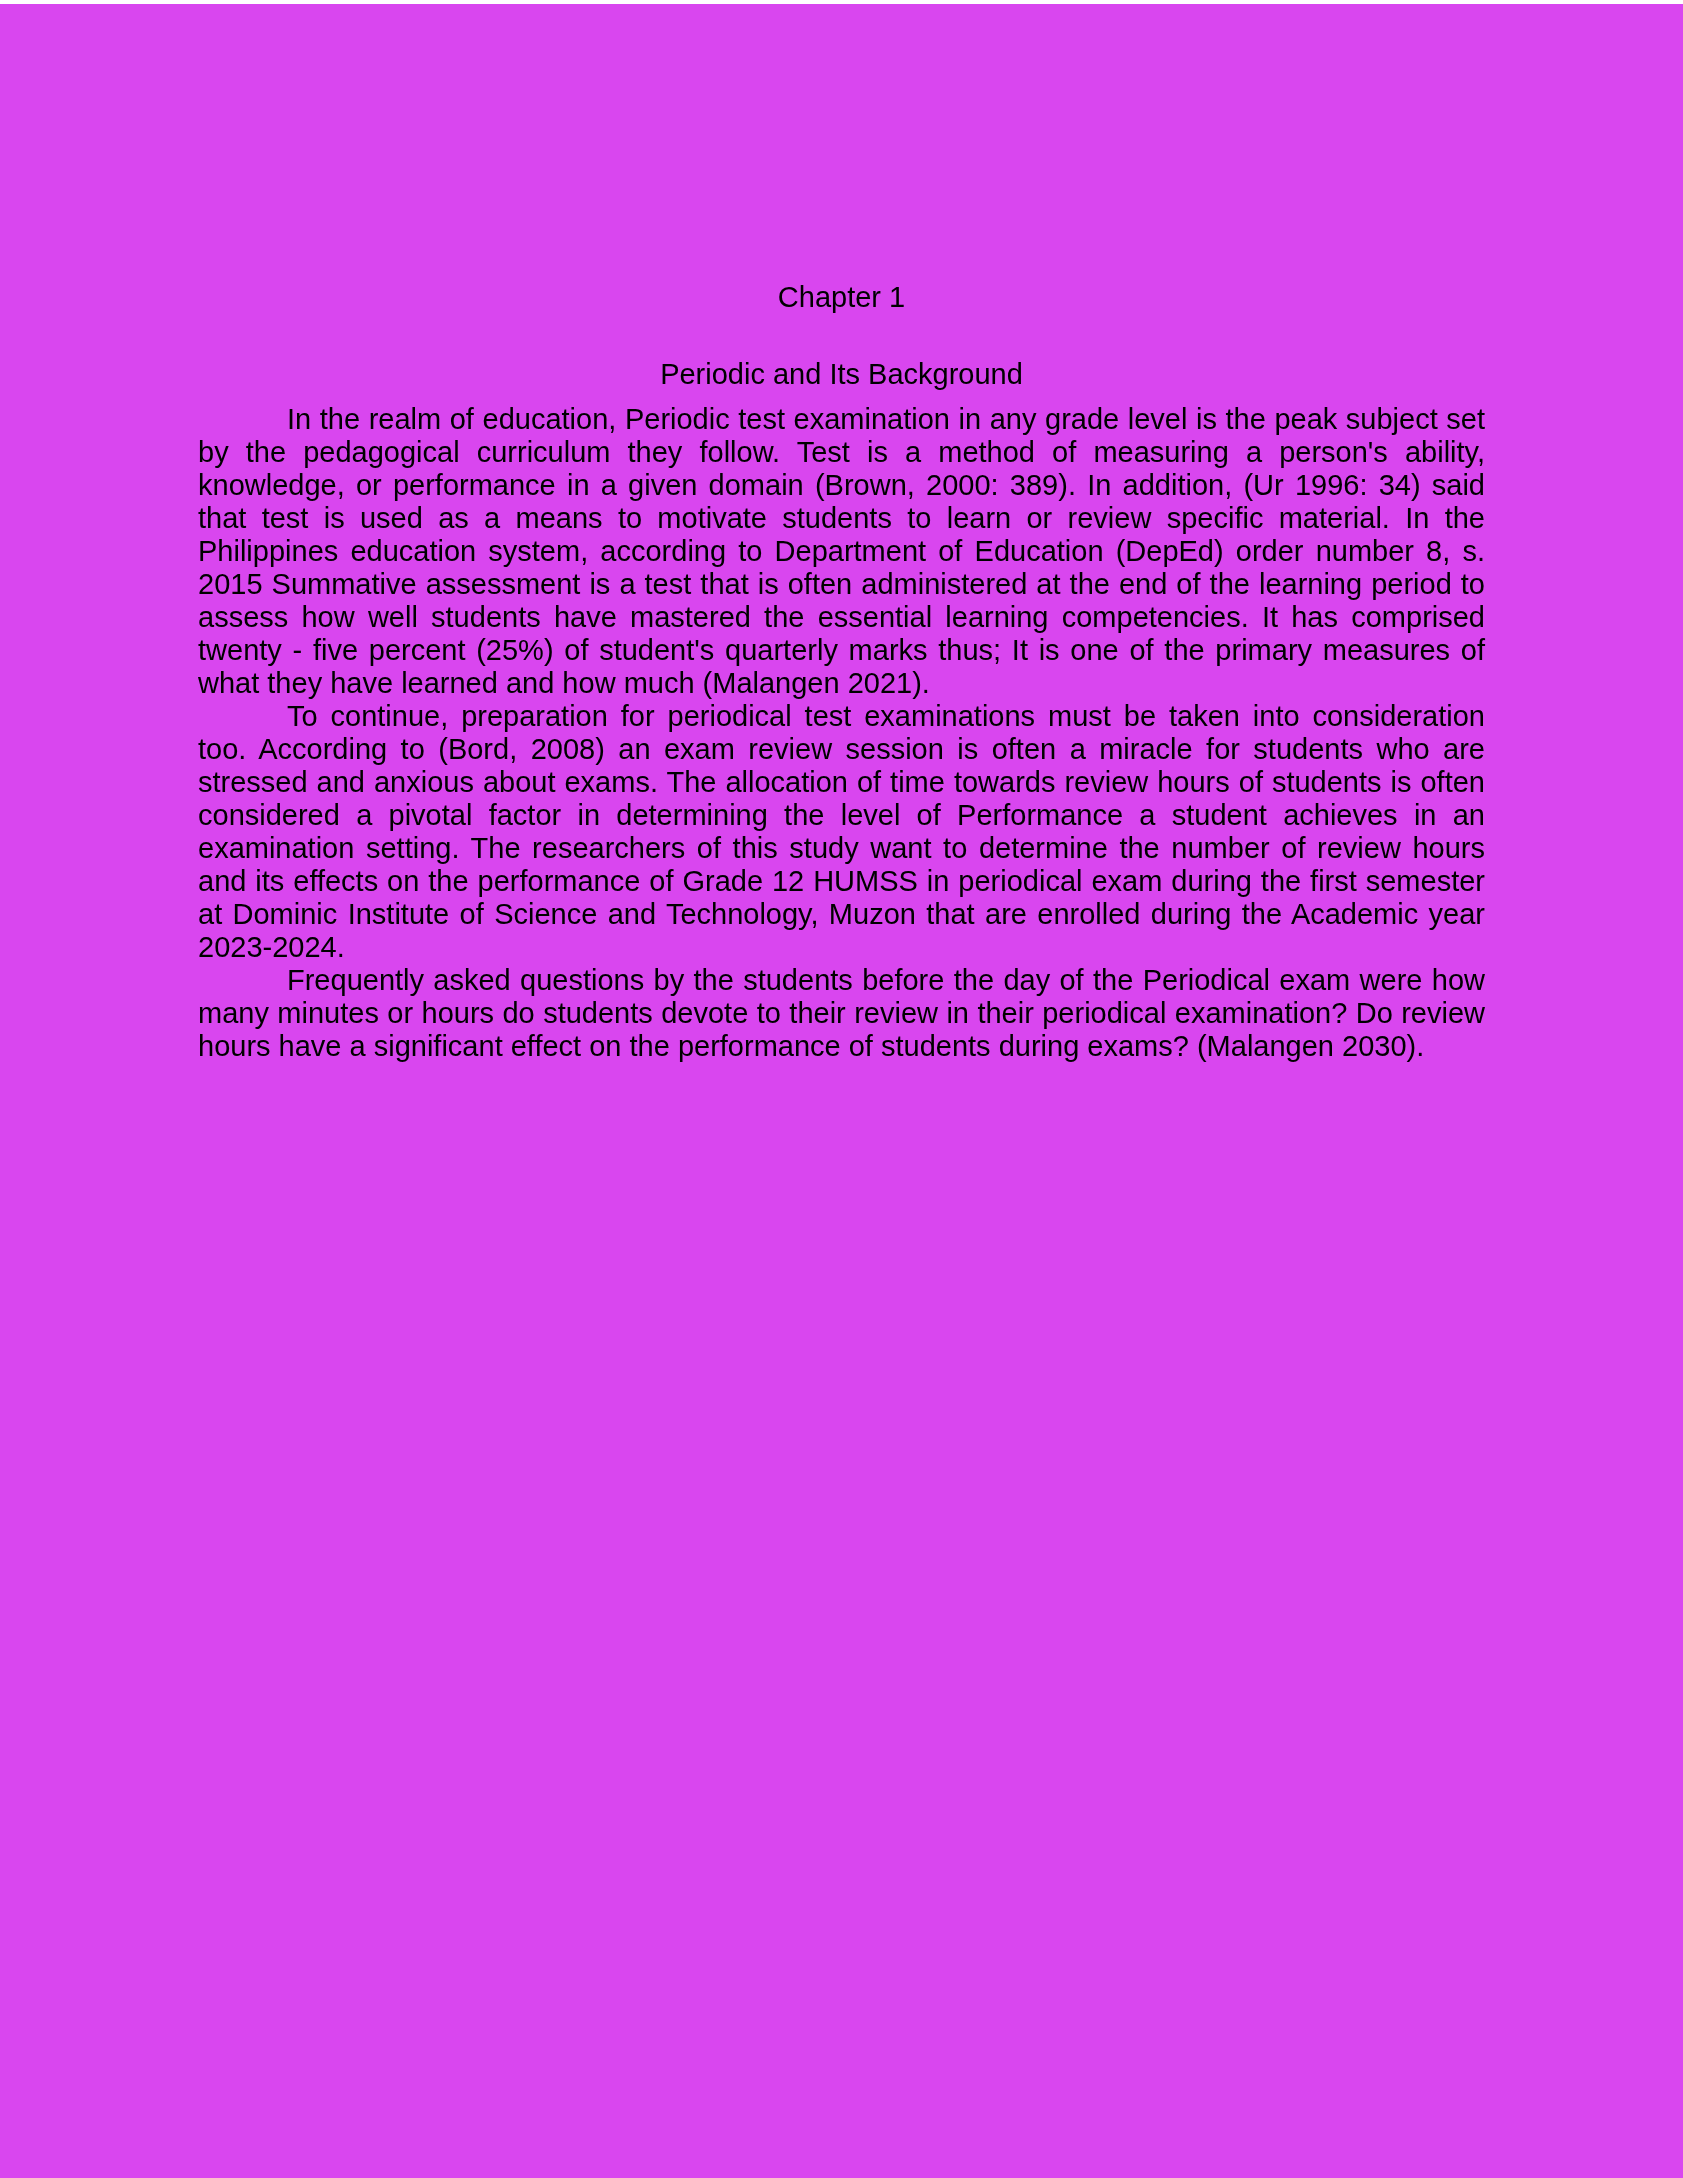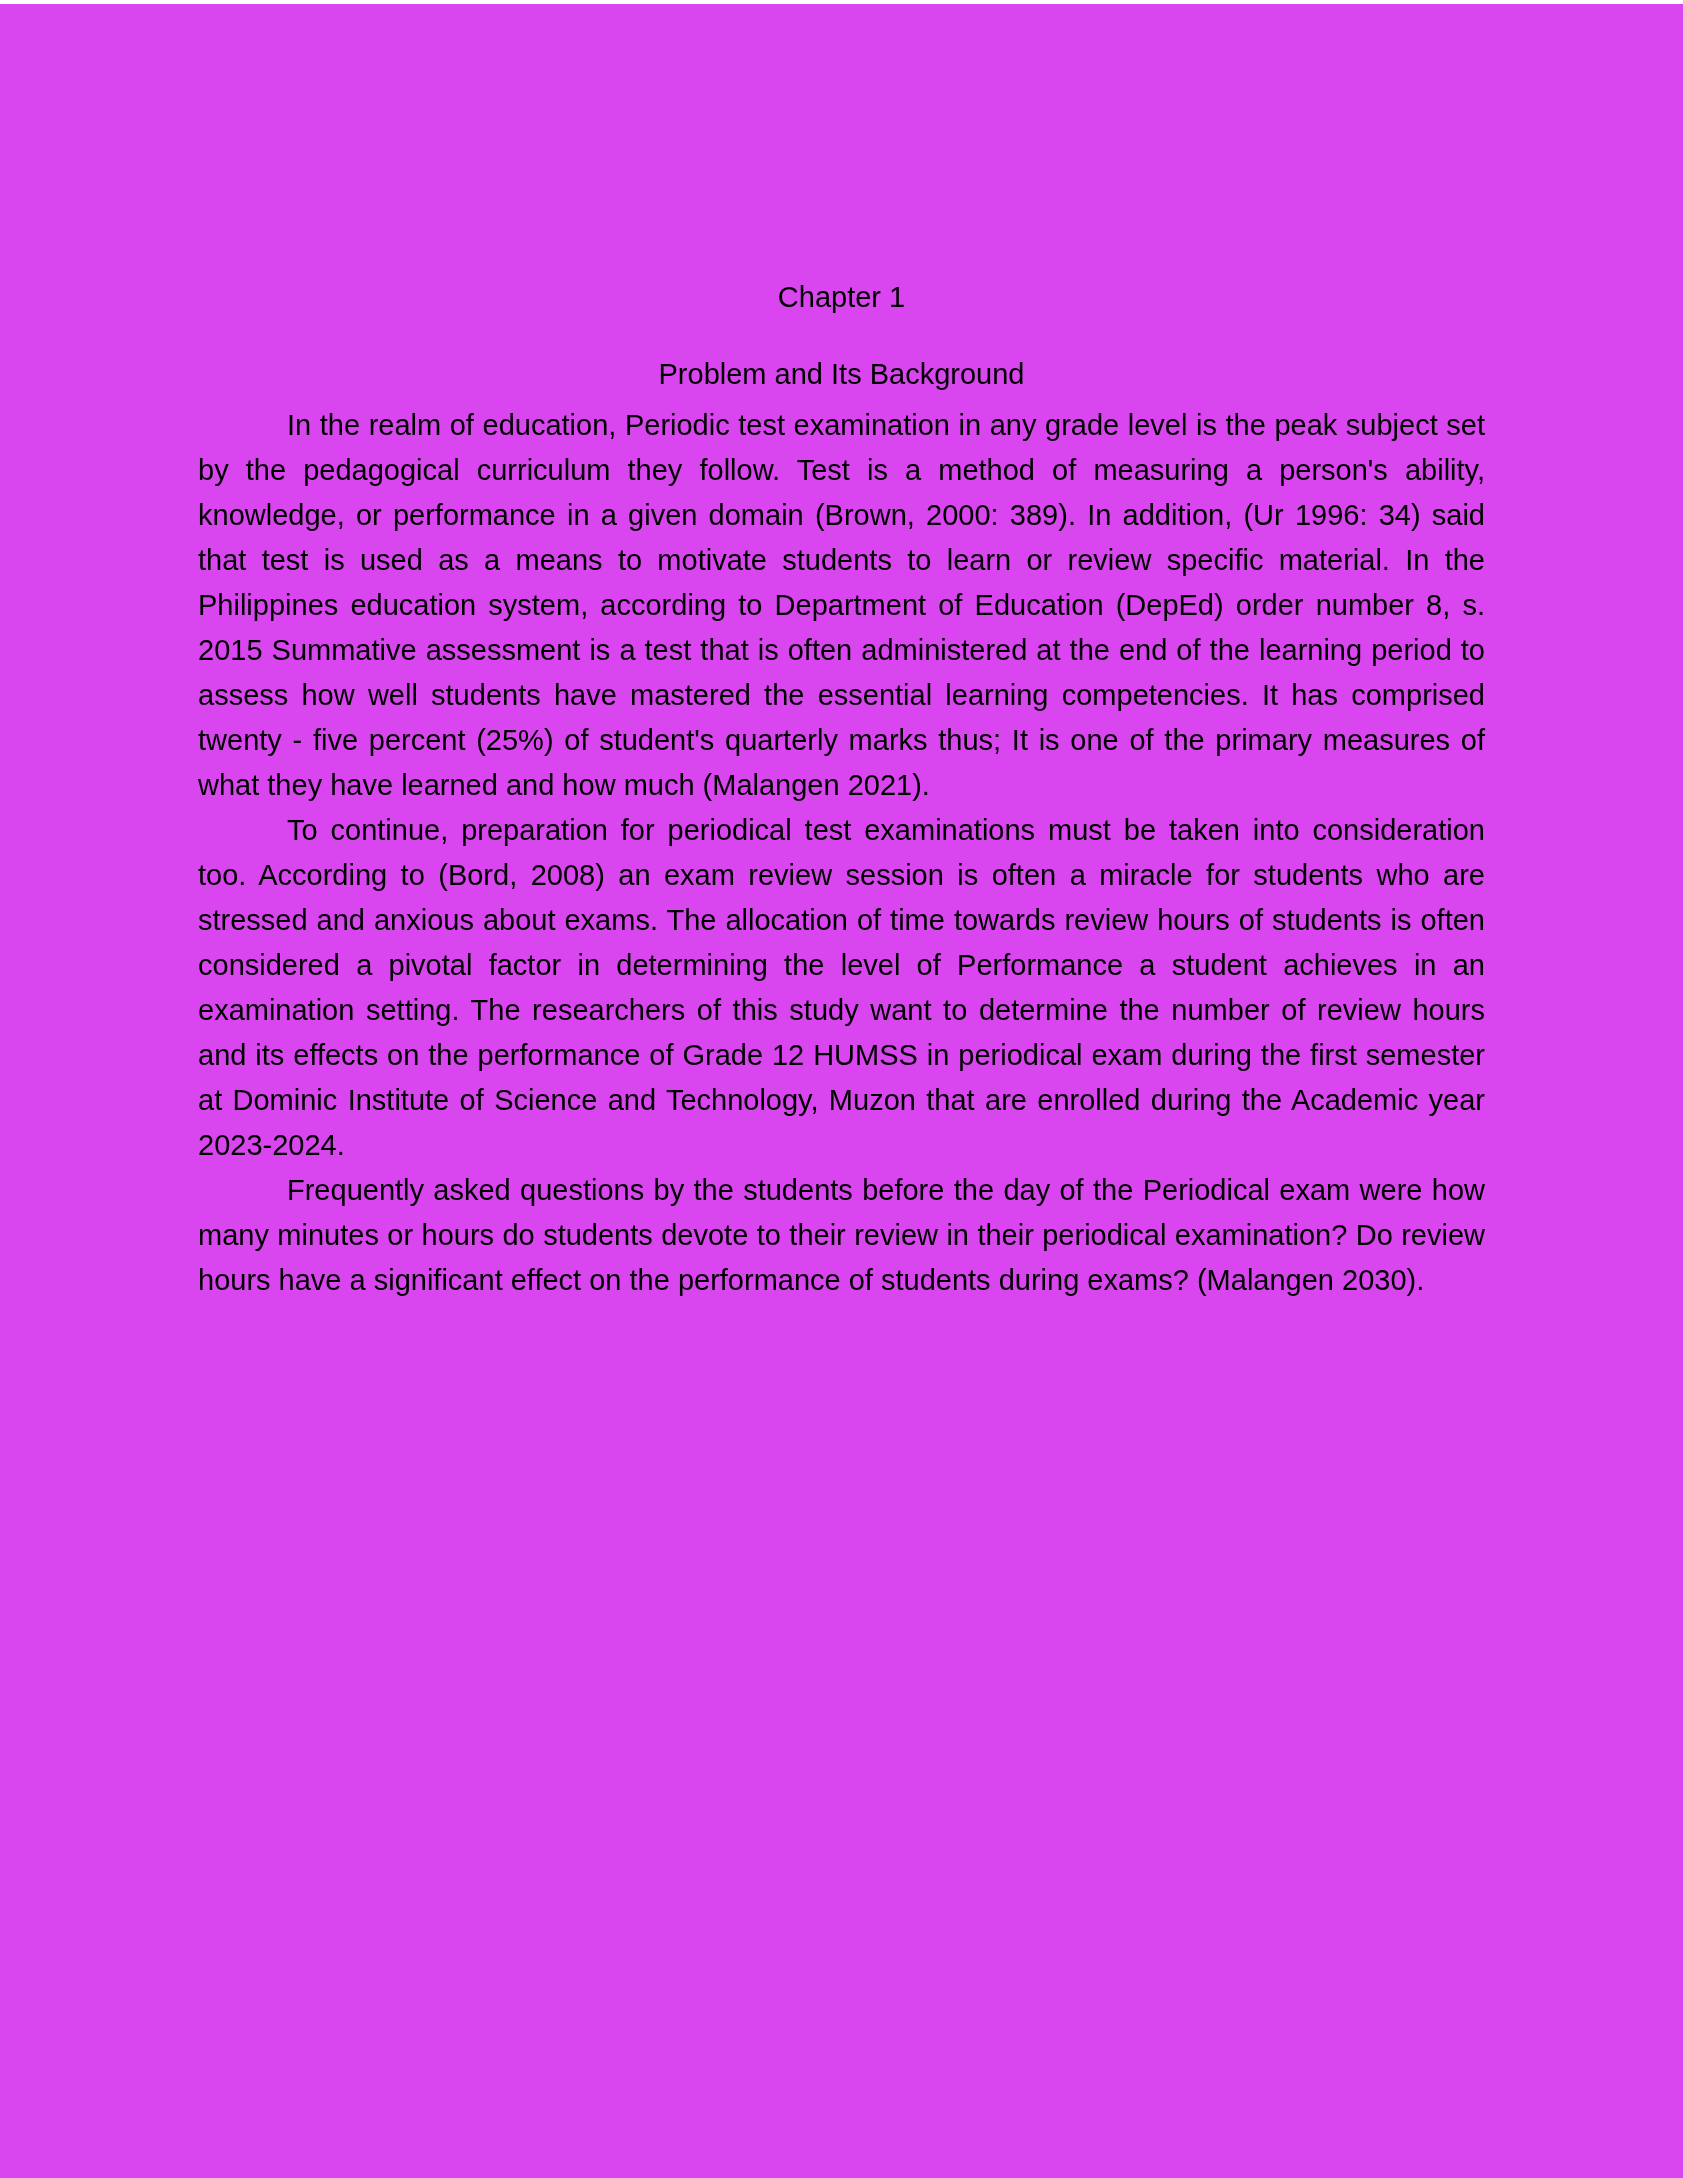--- a/index.html
+++ b/index.html
@@ -47,21 +47,21 @@
     font-size: 29px;
     line-height: 57px;
     font-weight: normal;
     text-align: left;
     margin: 0;
     margin-top: 97px;
   }
 
   .body-par {
     font-size: 29px;
-    line-height: 45px;
+    line-height: 33px;
     text-align: justify;
     text-justify: inter-word;
     text-indent: 89px;
     margin: 0;
     hyphens: none;
   }
 
   .body-par + .body-par {
     margin-top: 0px;
   }
@@ -69,21 +69,21 @@
   .par-gap-1 { margin-top: 3px; }
 </style>
 </head>
 <body>
 
 <div class="page">
   <div class="content">
 
     <h1 class="doc-heading heading-chapter">Chapter 1</h1>
 
-    <h2 class="doc-heading heading-subtitle">Problem and Its Background</h2>
+    <h2 class="doc-heading heading-subtitle">Periodic and Its Background</h2>
 
 
     <p class="body-par">In the realm of education, Periodic test examination in any grade level is the peak subject set by the pedagogical curriculum they follow. Test is a method of measuring a person's ability, knowledge, or performance in a given domain (Brown, 2000: 389). In addition, (Ur 1996: 34) said that test is used as a means to motivate students to learn or review specific material. In the Philippines education system, according to Department of Education (DepEd) order number 8, s. 2015 Summative assessment is a test that is often administered at the end of the learning period to assess how well students have mastered the essential learning competencies. It has comprised twenty - five percent (25%) of student's quarterly marks thus; It is one of the primary measures of what they have learned and how much (Malangen 2021).</p>
 
     <p class="body-par par-gap-1">To continue, preparation for periodical test examinations must be taken into consideration too. According to (Bord, 2008) an exam review session is often a miracle for students who are stressed and anxious about exams. The allocation of time towards review hours of students is often considered a pivotal factor in determining the level of Performance a student achieves in an examination setting. The researchers of this study want to determine the number of review hours and its effects on the performance of Grade 12 HUMSS in periodical exam during the first semester at Dominic Institute of Science and Technology, Muzon that are enrolled during the Academic year 2023-2024.</p>
 
     <p class="body-par par-gap-1">Frequently asked questions by the students before the day of the Periodical exam were how many minutes or hours do students devote to their review in their periodical examination? Do review hours have a significant effect on the performance of students during exams? (Malangen 2030).</p>
 
   </div>
 </div>

